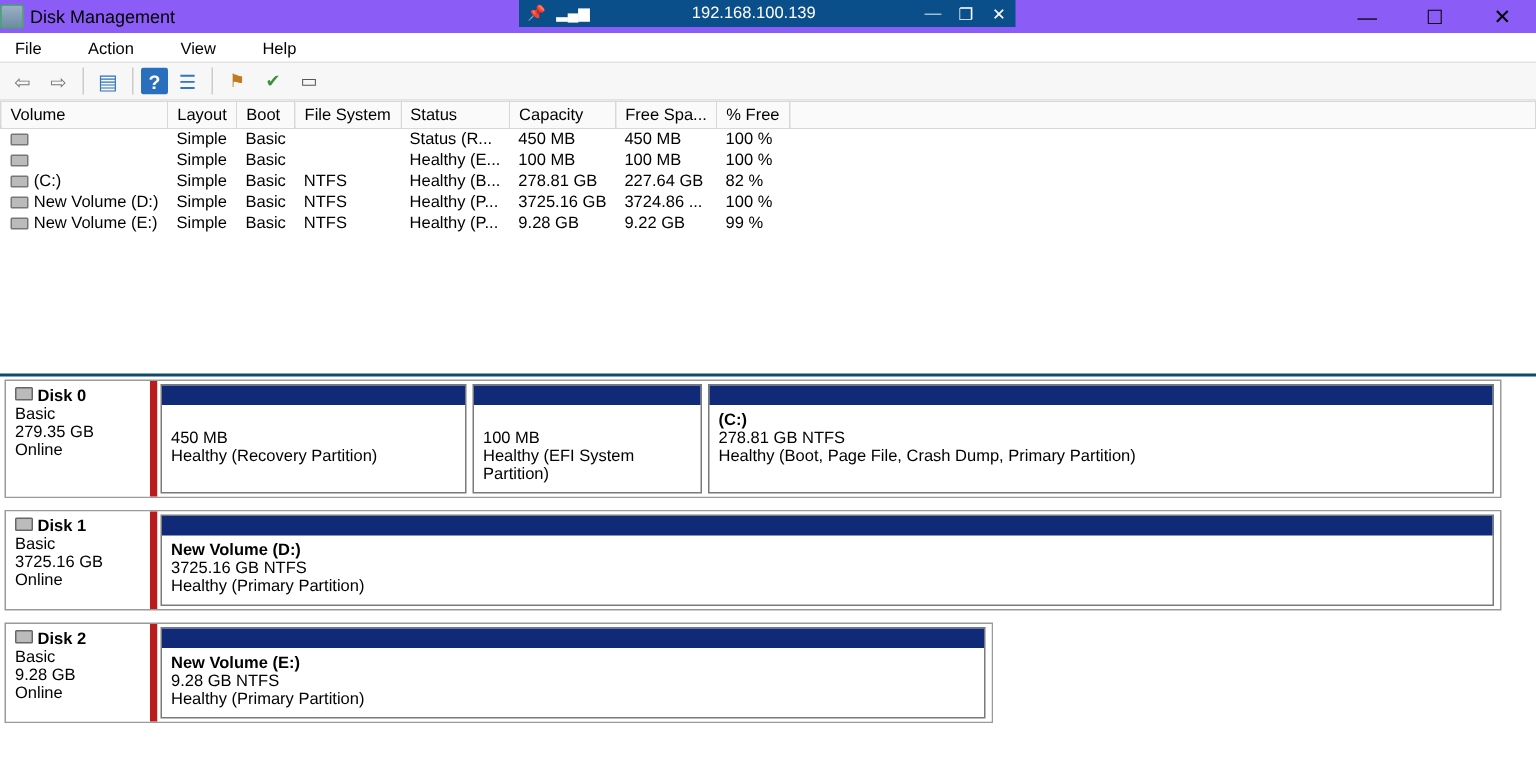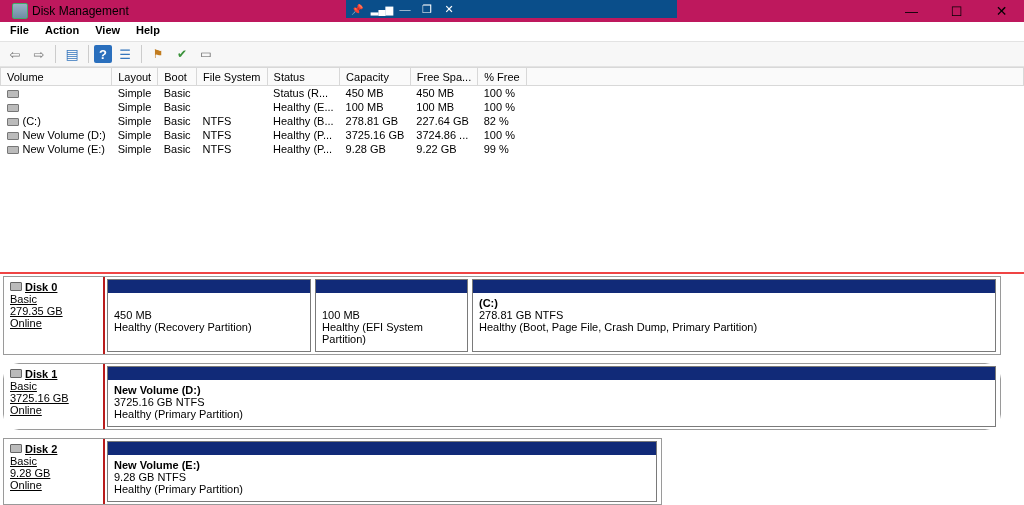--- a/index.html
+++ b/index.html
@@ -16,26 +16,26 @@
   .remote-bar .close-r::before { content:"✕"; }
 
   
   .outer-title { position:absolute; right:0; top:0; height:22px; display:flex; align-items:center; }
   .outer-title .ctl { width:45px; text-align:center; font-size:13px; cursor:default;}
   .outer-title .ctl.close::before { content:"✕"; font-size:14px;}
   .outer-title .ctl.max::before { content:"☐"; }
   .outer-title .ctl.min::before { content:"—"; }
 
   
-  .title-bar { height:22px; background:#be185d; border-bottom:0px solid #ddd; display:flex; align-items:center; padding-left:12px; }
+  .title-bar { height:22px; background:#8b5cf6; border-bottom:0px solid #ddd; display:flex; align-items:center; padding-left:0; }
   .title-bar .app-icon { width:16px; height:16px; margin-right:4px; background:linear-gradient(#9ab0c4,#6e8ca5); border:1px solid #4a6; border-radius:2px; }
   .title-bar .title { font-size:12px; }
 
   
-  .menu-bar { height:19px; background:#fff; display:flex; align-items:flex-start; padding-left:4px; gap:4px;font-weight:bold; }
+  .menu-bar { height:19px; background:#fff; display:flex; align-items:flex-end; padding-left:4px; gap:19px; }
   .menu-bar .item { padding:2px 6px; cursor:default; }
 
   
   .toolbar { height:26px; background:#f7f7f7; border-top:1px solid #e3e3e3; border-bottom:1px solid #e3e3e3; display:flex; align-items:center; padding-left:4px; gap:2px; }
   .toolbar .tb { width:22px; height:22px; display:flex; align-items:center; justify-content:center; border:1px solid transparent; cursor:default; font-size:13px; }
   .toolbar .sep { width:1px; height:18px; background:#ccc; margin:0 3px; }
   .toolbar .tb.back::before { content:"⇦"; color:#777;}
   .toolbar .tb.fwd::before  { content:"⇨"; color:#777;}
   .toolbar .tb.grid { color:#3475bd; font-size:11px;}
   .toolbar .tb.grid::before { content:"▤"; font-size:14px; }
@@ -46,44 +46,45 @@
   .toolbar .tb.chk::before { content:"✔"; color:#3a923a; font-size:12px;}
   .toolbar .tb.extra::before { content:"▭"; color:#555; font-size:12px;}
 
   
   .vol-table { width:100%; border-collapse:collapse; }
   .vol-table thead th { background:#fafafa; border:1px solid #d8d8d8; border-left:none; text-align:left; font-weight:normal; padding:2px 6px; height:18px; white-space:nowrap; position:relative;}
   .vol-table thead th:first-child { border-left:1px solid #d8d8d8; }
   .vol-table thead th.spacer { width:100%; }
   .vol-table td { padding:1px 6px; white-space:nowrap; }
   .vol-table td.vol-cell span.disk-glyph { display:inline-block; width:12px; height:8px; background:#bbb; border:1px solid #777; border-radius:1px; margin-right:4px; vertical-align:middle;}
-  .vol-panel { height:207px; overflow:auto; border-bottom:2px solid #ef4444; }
+  .vol-panel { height:184px; overflow:auto; border-bottom:2px solid #0c4a6e; }
 
   
   .disk-panel { flex:1; overflow:auto; padding:2px 3px 0 3px; }
   .disk-row { display:flex; margin-bottom:8px; border:1px solid #9a9a9a; }
-  .disk-info { width:101px; padding:4px 6px; border-right:2px solid #b91c1c; background:#fff;text-decoration:underline; }
+  .disk-info { width:101px; padding:4px 6px; border-right:5px solid #b91c1c; background:#fff; }
   .disk-info .dn { font-weight:bold; }
   .disk-info .dn .disk-glyph { display:inline-block; width:12px; height:9px; background:#bbb; border:1px solid #666; border-radius:1px; margin-right:3px;}
   .disk-parts { flex:1; display:flex; background:#fff; padding:2px; gap:4px;}
   .part { border:1px solid #7a7a7a; }
   .part .bar { height:13px; background:#112a78; }
   .part .body { padding:4px 6px 6px 6px; }
   .part .pn { font-weight:bold; }
 
   .app-body { display:flex; flex-direction:column; height:calc(505px - 22px - 19px - 26px); }
 
   .col-Volume{width:126px;} .col-Layout{width:55px;} .col-Type{width:50px;} .col-FileSystem{width:70px;} .col-Status{width:62px;} .col-Capacity{width:65px;} .col-FreeSpa{width:55px;} .col-PctFree{width:50px;margin-left:48px;}
 </style>
 </head>
 <body>
 
 <div class="remote-bar">
   <div class="pin-icon">📌</div>
   <div class="sig-icon">▂▄▆</div>
+  <div class="addr">192.168.100.139</div>
   <div class="btn min"></div>
   <div class="btn rest">❐</div>
   <div class="btn close-r"></div>
 </div>
 
 <div class="outer-title">
   <div class="ctl min"></div>
   <div class="ctl max"></div>
   <div class="ctl close"></div>
 </div>
@@ -219,21 +220,21 @@
           <div class="part" style="width:524px">
             <div class="bar"></div>
             <div class="body">
               <div class="pn">(C:)</div>
               <div>278.81 GB NTFS</div>
               <div>Healthy (Boot, Page File, Crash Dump, Primary Partition)</div>
             </div>
           </div>
         </div>
       </div>
-      <div class="disk-row" style="width: 998px; border-radius: 16px;">
+      <div class="disk-row" style="width: 998px;">
         <div class="disk-info">
           <div class="dn"><span class="disk-glyph"></span>Disk 1</div>
           <div>Basic</div>
           <div>3725.16 GB</div>
           <div>Online</div>
         </div>
         <div class="disk-parts">
           <div class="part" style="width:889px">
             <div class="bar"></div>
             <div class="body">

